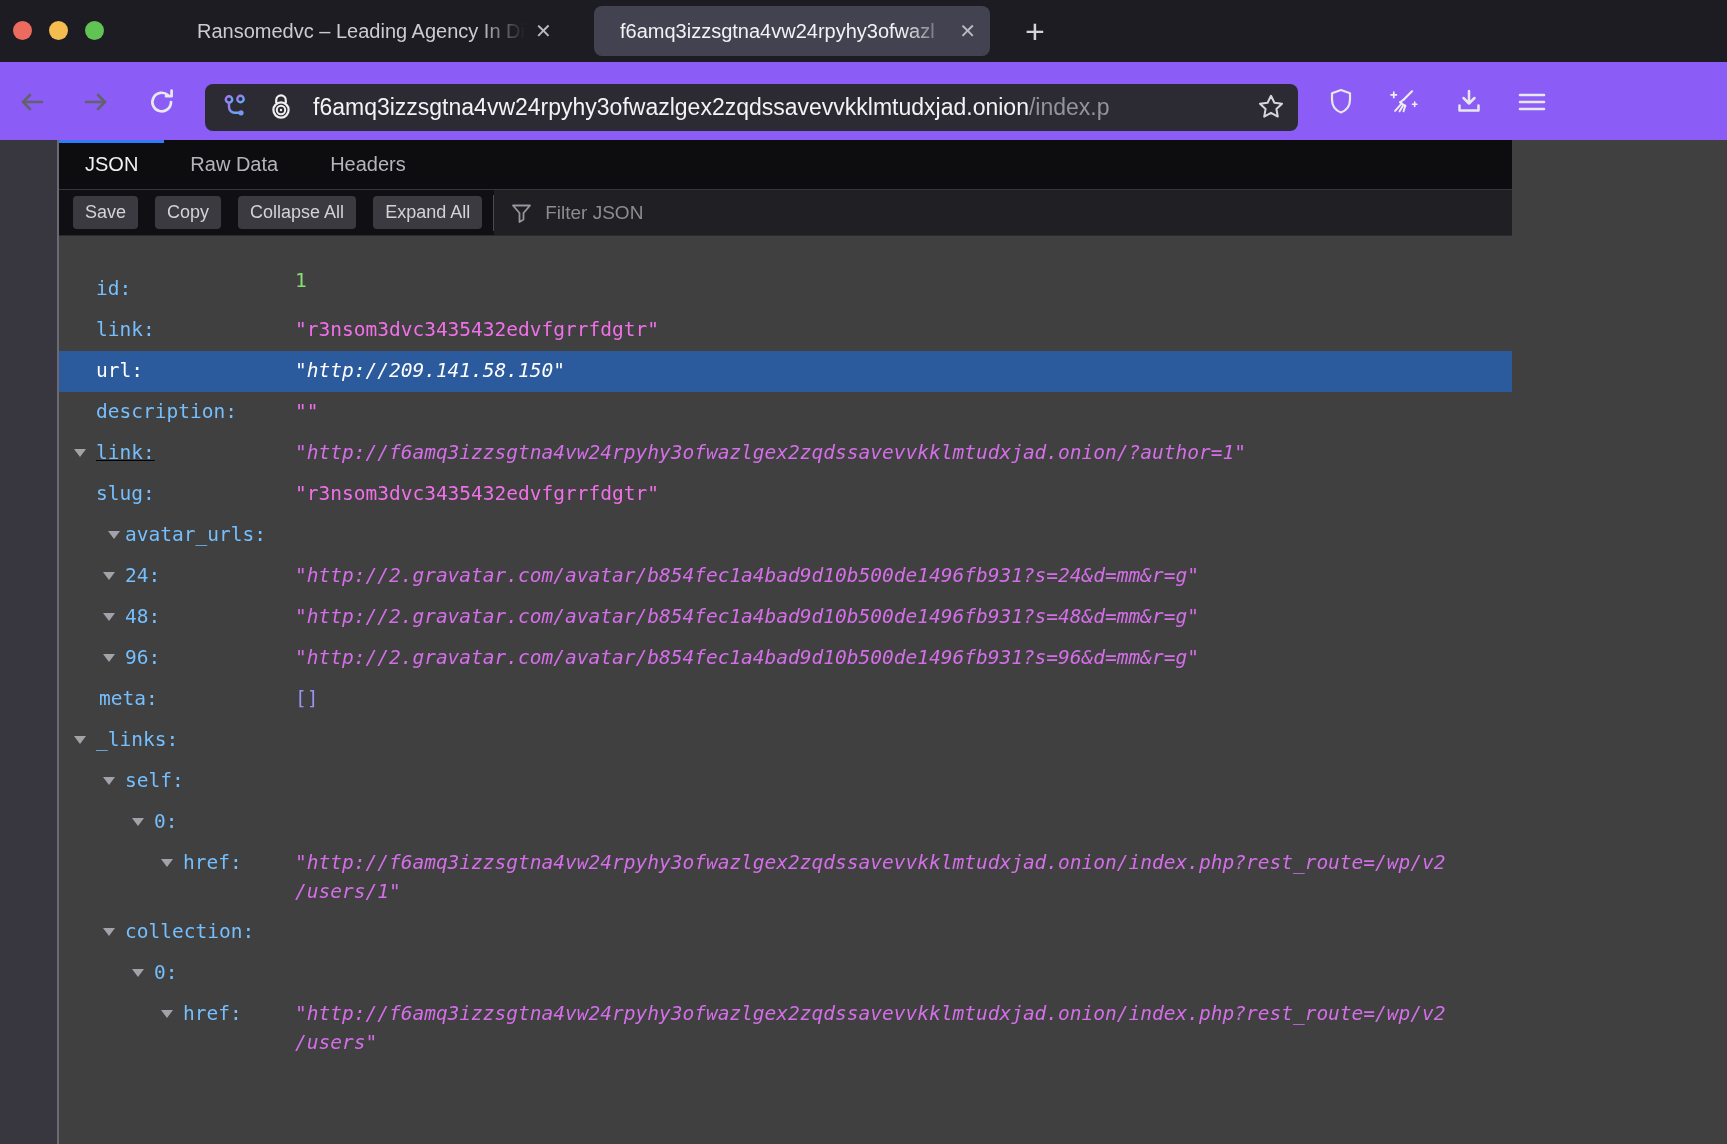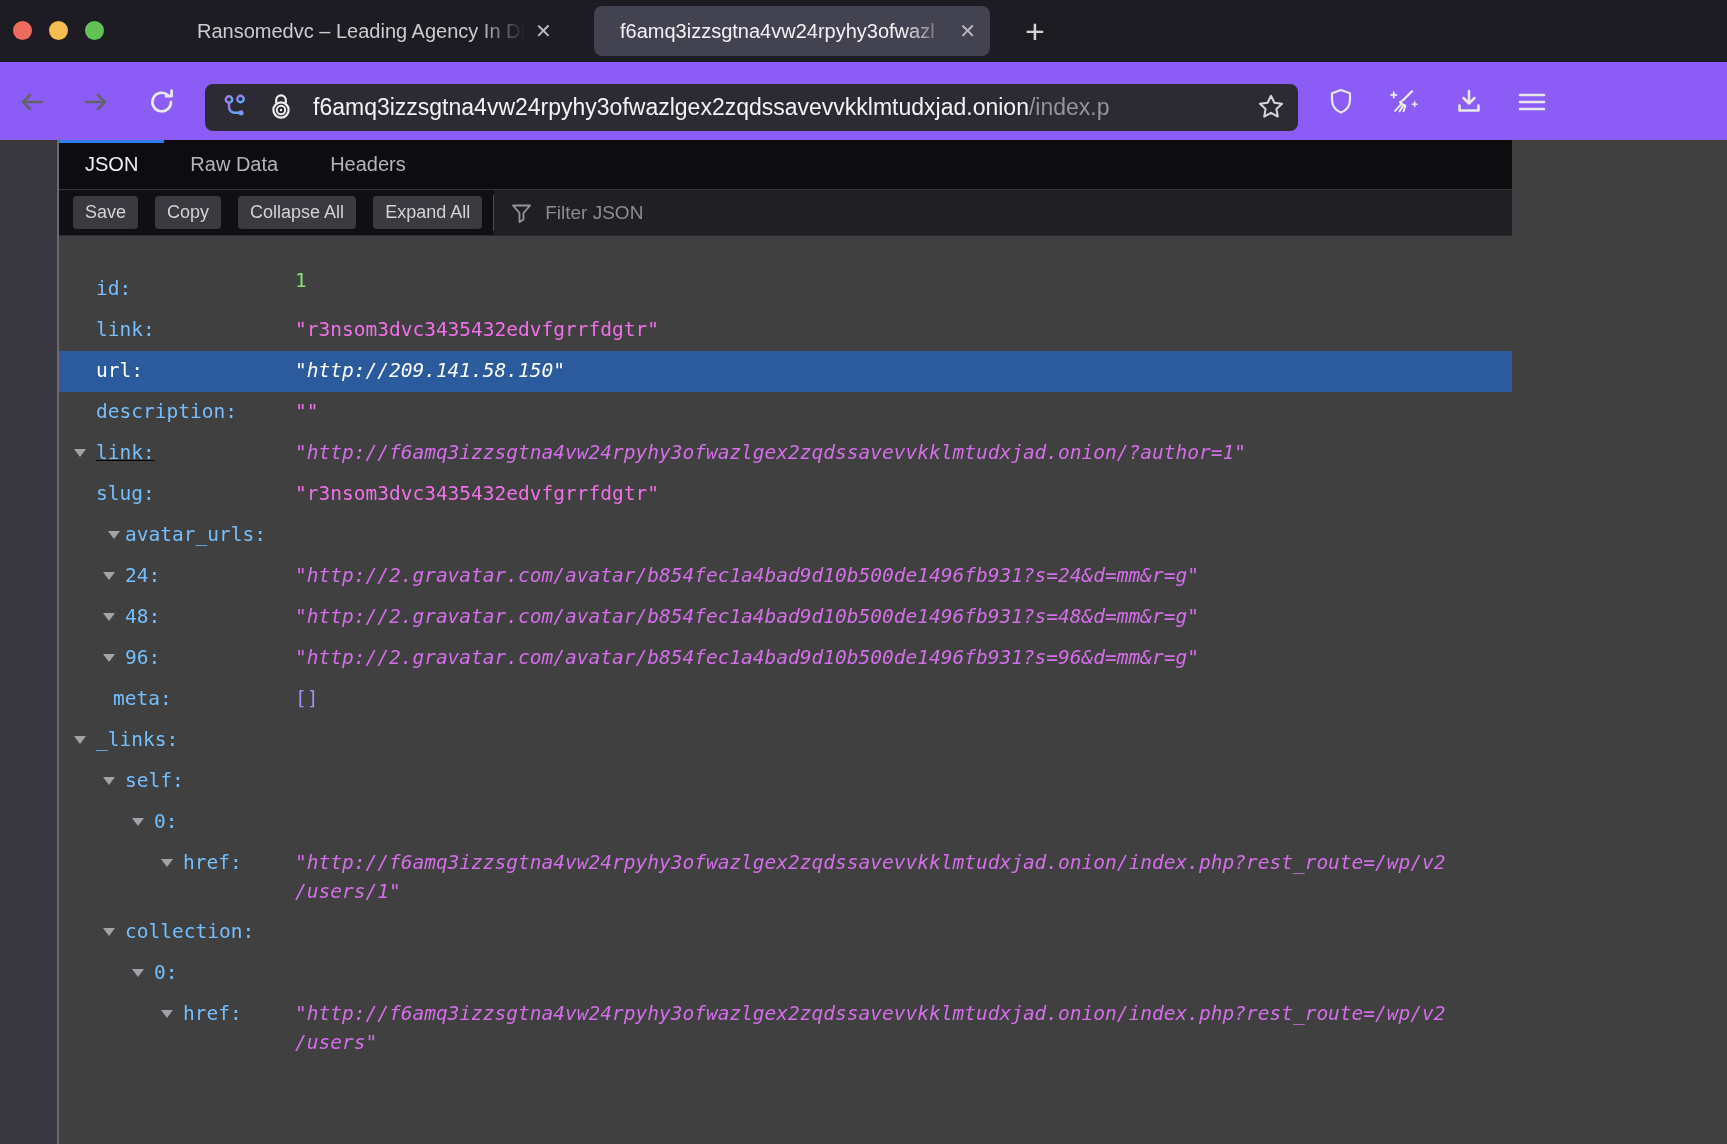--- a/index.html
+++ b/index.html
@@ -257,21 +257,21 @@
             <div>"http://2.gravatar.com/avatar/b854fec1a4bad9d10b500de1496fb931?s=48&amp;d=mm&amp;r=g"</div>
           </div>
         </div>
         <div class="json-row">
           <div class="key-cell" style="padding-left: 44px;"><span class="twisty"></span><span class="jkey">96:</span></div>
           <div class="jval link">
             <div>"http://2.gravatar.com/avatar/b854fec1a4bad9d10b500de1496fb931?s=96&amp;d=mm&amp;r=g"</div>
           </div>
         </div>
         <div class="json-row">
-          <div class="key-cell" style="padding-left: 32px;"><span class="twisty hidden"></span><span class="jkey">meta:</span></div>
+          <div class="key-cell" style="padding-left: 18px;"><span class="twisty hidden"></span><span class="jkey">meta:</span></div>
           <div class="jval bracket">
             <div>[]</div>
           </div>
         </div>
         <div class="json-row">
           <div class="key-cell" style="padding-left: 15px;"><span class="twisty"></span><span class="jkey">_links:</span></div>
           <div class="jval none"></div>
         </div>
         <div class="json-row">
           <div class="key-cell" style="padding-left: 44px;"><span class="twisty"></span><span class="jkey">self:</span></div>

